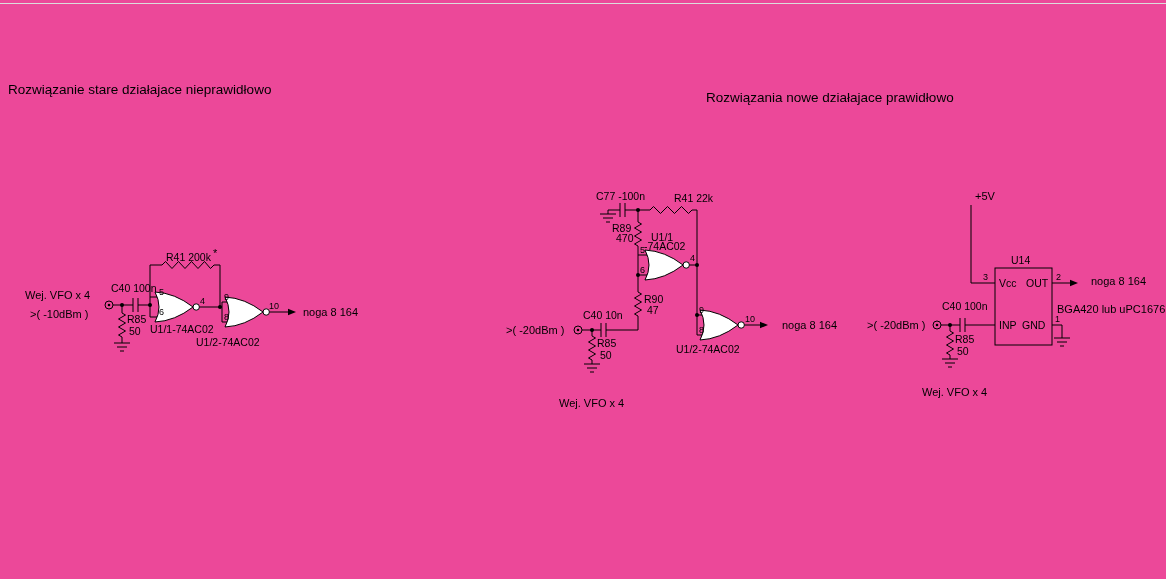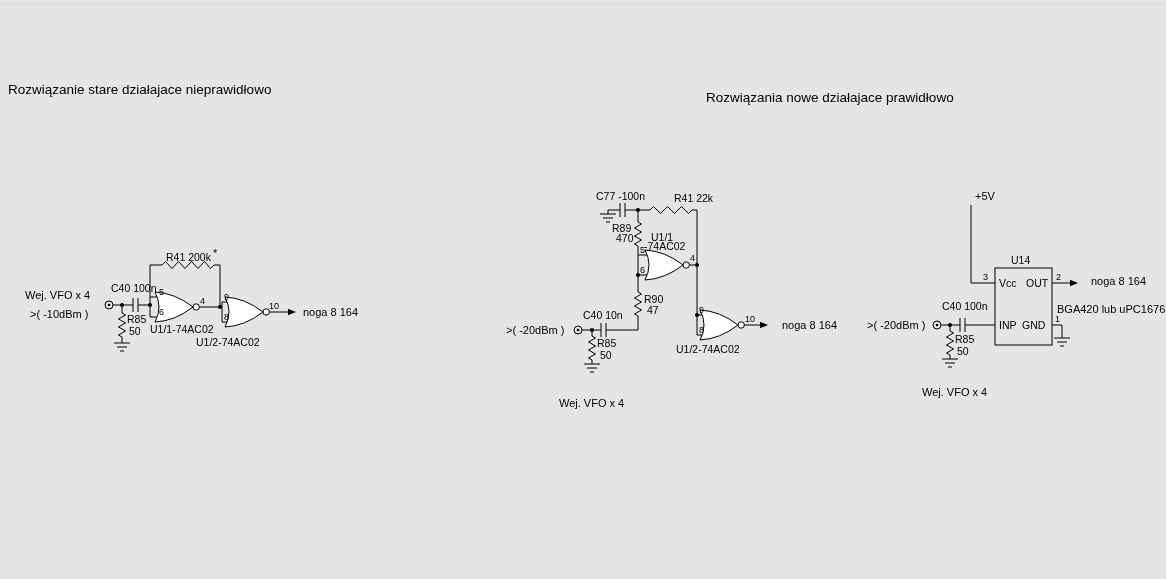--- a/index.html
+++ b/index.html
@@ -1,16 +1,16 @@
 <!DOCTYPE html>
 <html><head>
 <meta charset="utf-8">
 <style>
   html,body{margin:0;padding:0;background:#ffffff;}
-  #page{position:relative;width:1166px;height:579px;background:#e5e5e5;overflow:hidden;}
+  #page{position:relative;width:1166px;height:579px;background:#ec4899;overflow:hidden;}
   svg{display:block;}
   text{font-family:"Liberation Sans","DejaVu Sans",sans-serif;font-size:11px;fill:#000;}
   .title{font-size:13.5px;}
   .pin{font-size:9px;}
   .small{font-size:10.5px;}
   .wire{stroke:#000;stroke-width:1;fill:none;}
   .comp{stroke:#000;stroke-width:1;fill:none;}
   .dot{fill:#000;stroke:none;}
   .arrow{fill:#000;stroke:none;}
   .box{fill:none;stroke:#000;stroke-width:1;}

